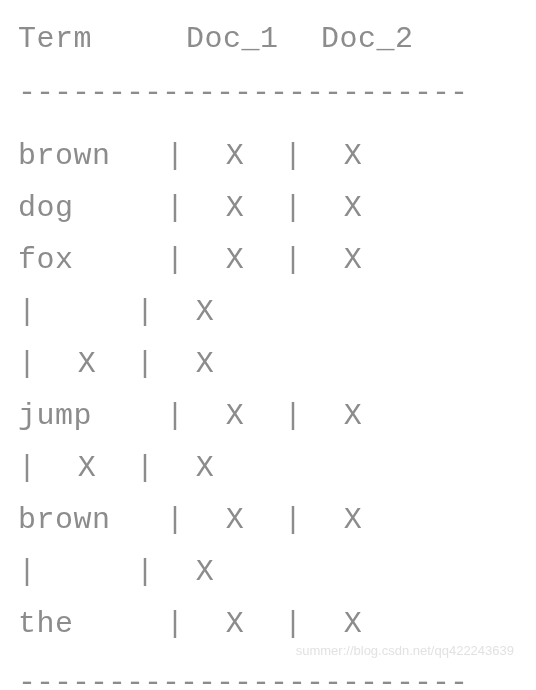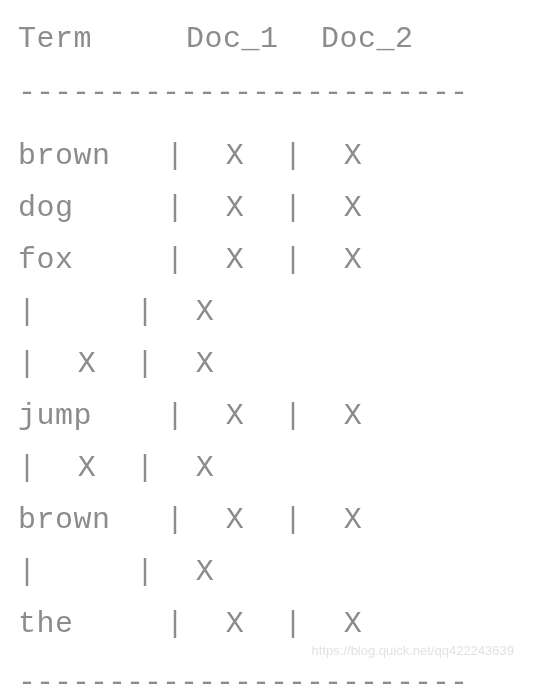--- a/index.html
+++ b/index.html
@@ -140,13 +140,13 @@
     <div class="term-cell">the</div>
     <div class="sep">|</div>
     <div class="doc-cell">X</div>
     <div class="sep">|</div>
     <div class="doc-cell">X</div>
   </div>
 </div>
 
 <div class="divider divider-bottom">-------------------------</div>
 
-<div class="watermark">https://blog.quick.net/qq422243639</div>
+<div class="watermark">summer://blog.csdn.net/qq422243639</div>
 
 </body></html>

